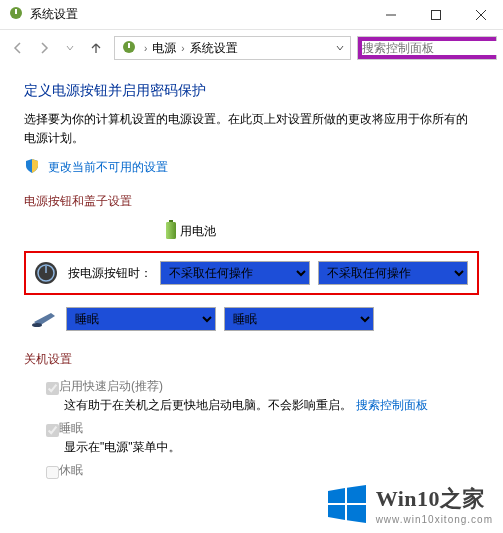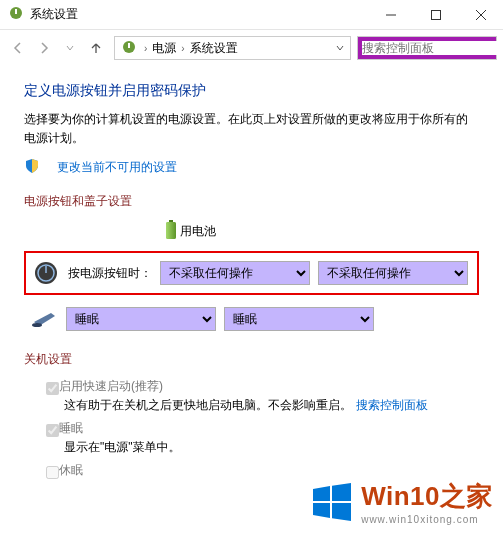--- a/index.html
+++ b/index.html
@@ -18,48 +18,48 @@
   .bc-icon { margin: 0 4px; }
   .bc-sep { color: #666; padding: 0 3px; font-size: 10px; }
   .bc-item { padding: 0 2px; }
   .bc-drop { margin-left: auto; padding: 0 4px; color: #555; }
   .searchbox { width: 140px; height: 24px; border: 1px solid #ccc; display: flex; align-items: center; padding: 0 4px; background: #a21caf; }
   .searchbox input { border: none; outline: none; flex: 1; font-size: 12px; color: #777; }
 
   .content { padding: 16px 24px 0 24px; position: relative; }
   .heading { color: #003399; font-size: 14px; margin-bottom: 10px; }
   .desc { color: #000; font-size: 12px; line-height: 1.6; margin-bottom: 10px; }
-  .shield-line { display: flex; align-items: center; gap: 17px; margin-bottom: 16px; }
+  .shield-line { display: flex; align-items: center; gap: 8px; margin-bottom: 16px; }
   .link { color: #0066cc; }
   
   .section-title { color: #7f1d1d; font-size: 12px; margin-bottom: 10px; }
   
   .power-head { display: flex; align-items: center; margin-bottom: 8px; padding-left: 140px; }
   .power-head .col { display: flex; align-items: center; gap: 2px; }
   .power-head .col1 { width: 158px; }
   .power-head .col2 { }
   
   .redbox { border: 2px solid #e60000; padding: 8px 6px; margin-bottom: 6px; }
   
   .setting-row { display: flex; align-items: center; gap: 8px; }
   .setting-row .ricon { width: 28px; display:flex; justify-content:center; }
   .setting-row .rlabel { width: 84px; font-size: 12px; }
-  .setting-row select { width: 150px; height: 24px; border: 1px solid #adadad; background: #c4b5fd; font-size: 12px; padding: 0 4px; }
+  .setting-row select { width: 150px; height: 24px; border: 1px solid #adadad; background: #1d4ed8; font-size: 12px; padding: 0 4px; }
   .setting-row.plain { padding: 6px; }
   
   .shutdown { margin-top: 14px; }
   .cbrow { display: flex; align-items: flex-end; margin: 6px 0 2px 22px; }
   .cbrow input[type=checkbox] { margin-top: 2px; accent-color:#888; }
   .cbrow .cblabel { color: #777; }
   .cbdesc { margin-left: 40px; color: #000; font-size: 12px; margin-bottom: 6px; }
   .cbdesc .link { margin-left: 4px; }
 
   .watermark { position: absolute; right: 10px; bottom: 8px; display: flex; align-items: center; gap: 8px; }
   .wm-text { text-align: left; }
-  .wm-main { font-size: 26px; font-weight: 600; color: #c2410c; letter-spacing: 0.5px; }
+  .wm-main { font-size: 22px; font-weight: 600; color: #404040; letter-spacing: 0.5px; font-family: Liberation Serif, serif; }
   .wm-sub { font-size: 10px; color: #888; letter-spacing: 1px; }
 </style>
 </head>
 <body>
 
 <div class="titlebar">
   <span class="icon">
     <svg width="16" height="16" viewBox="0 0 16 16">
         <circle cx="8" cy="8" r="6" fill="#6b9b3a"></circle>
         <rect x="7" y="4" width="2" height="5" fill="#fff"></rect>

